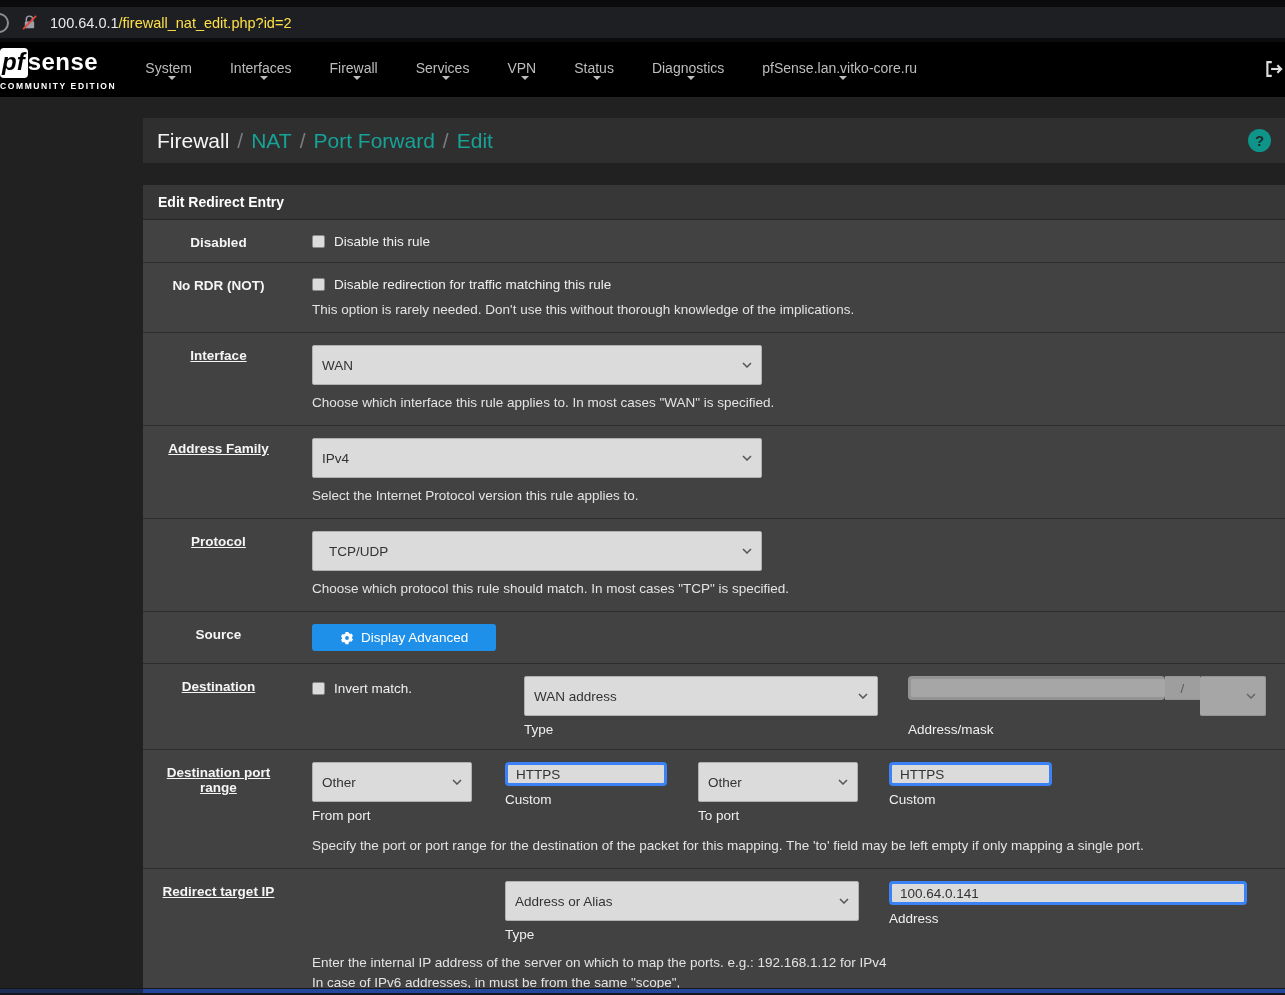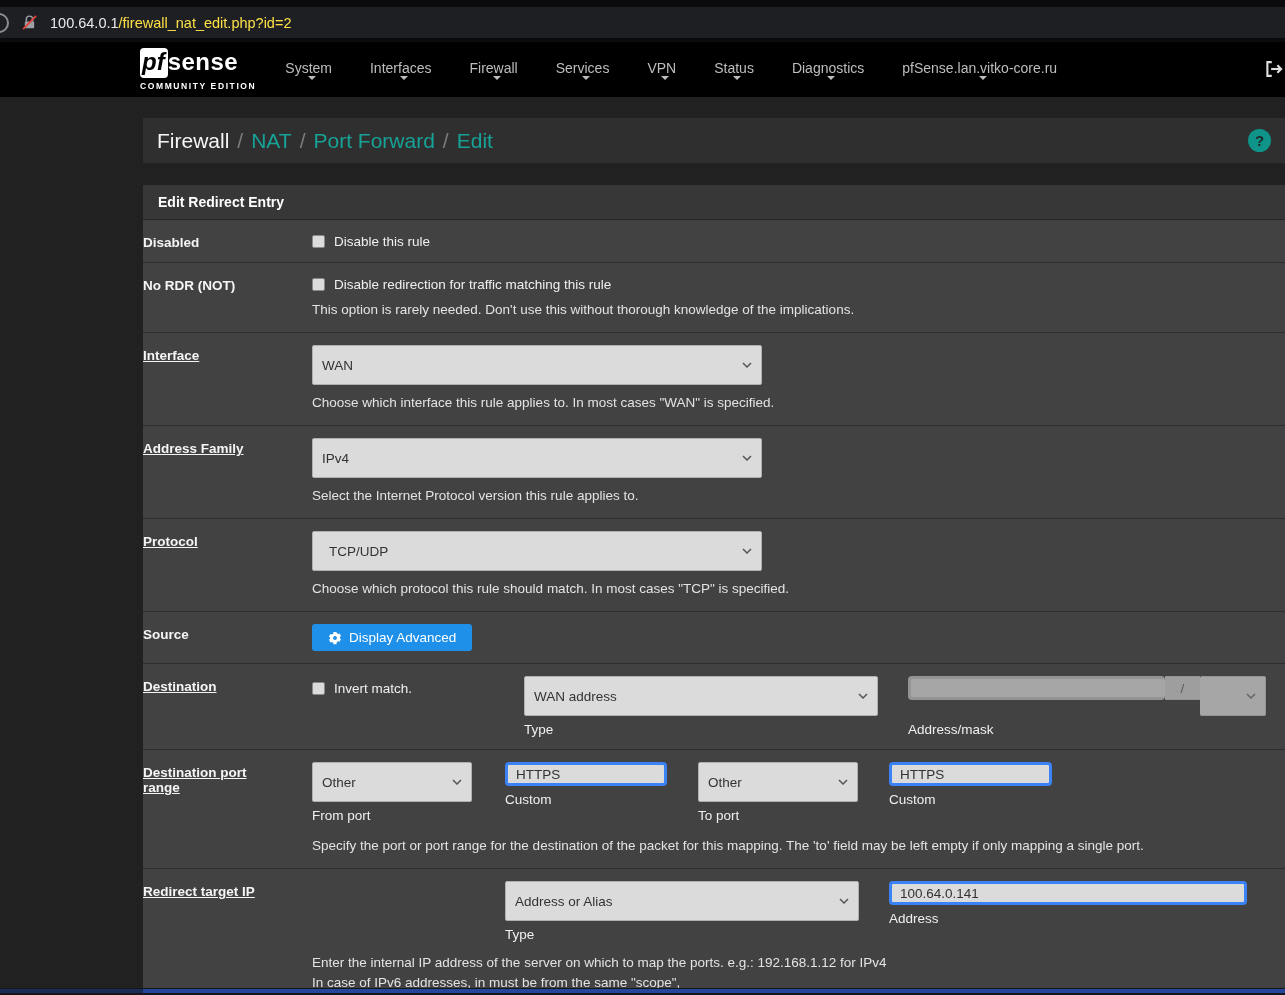--- a/index.html
+++ b/index.html
@@ -17,21 +17,21 @@
                    margin-left:-11px; flex:none; }
   .lock-wrap { margin-left:12px; flex:none; display:flex; align-items:center; }
   .url { margin-left:12px; font-size:14.5px; white-space:nowrap; }
   .url .host { color:#e8eaed; }
   .url .path { color:#fde047; }
   .chrome-gap { position:absolute; top:38px; left:0; width:100%; height:4px; background:#0b0b0d; }
 
   
   .navbar { position:absolute; top:42px; left:0; width:100%; height:55px; background:#000;
             display:flex; align-items:center; }
-  .logo { margin-left:140px; flex:none; }
+  .logo { flex:none; }
   .logo-row { display:flex; align-items:baseline; }
   .logo-pf { background:#fff; color:#000; font-weight:bold; font-style:italic;
              font-size:24px; line-height:1; padding:2px 3px 4px 2px; border-radius:4px; }
   .logo-sense { color:#fff; font-weight:bold; font-size:24px; letter-spacing:0.5px; }
   .logo-edition { color:#fff; font-size:8.5px; letter-spacing:1.6px; font-weight:bold; margin-top:3px; }
   .nav-menus { display:flex; align-items:center; margin-left:10px; }
   .nav-item { color:#bdbdbd; font-size:14px; padding:10px 19px; white-space:nowrap; cursor:pointer;
               display:flex; align-items:center;flex-direction:column; }
   .caret { display:inline-block; width:0; height:0; border-left:4px solid transparent;
            border-right:4px solid transparent; border-top:4px solid #bdbdbd; margin-left:6px; }
@@ -48,22 +48,22 @@
   .help-circle { margin-left:auto; width:23px; height:23px; border-radius:50%; background:#0e9488;
                  color:#1e2a2a; font-size:15px; font-weight:bold; display:flex; align-items:center;
                  justify-content:center; cursor:pointer; }
 
   .panel { margin-top:22px; background:#424242; }
   .panel-header { background:#373737; border-bottom:1px solid #262626; padding:9px 15px;
                   color:#fff; font-size:14px; font-weight:bold; }
 
   .row { display:flex; padding:12px 8px 12px 0; border-bottom:1px solid #2d2d2d; }
   .row:last-child { border-bottom:none; }
-  .row-label { width:139px; flex:none; text-align:left; color:#f5f5f5; font-size:13.5px;
-               font-weight:bold; padding-top:3px; }
+  .row-label { width:139px; flex:none; text-align:center; color:#f5f5f5; font-size:13.5px;
+               font-weight:bold; padding-top:3px;padding-left:12px; }
   .row-label.u { text-decoration:underline; }
   .row-fields { margin-left:30px; flex:1; min-width:0; }
 
   .chk-line { display:flex; align-items:center; padding-top:2px; }
   .checkbox { width:13px; height:13px; background:#dcdcdc; border:1px solid #8a8a8a;
               border-radius:2px; margin-right:9px; flex:none; cursor:pointer; }
   .chk-text { color:#f0f0f0; font-size:13.5px; }
 
   .help { color:#e3e3e3; font-size:13.5px; margin-top:8px; line-height:20px; }
 
@@ -73,21 +73,21 @@
   .sel.disabled { background:#a6a6a6; border-color:#949494; cursor:default; }
   .txt { height:24px; background:#dbdbdb; border:3px solid #3b82f6; border-radius:4px;
          color:#333; font-size:13.5px; padding:0 8px; width:100%; font-family:"Liberation Sans",sans-serif; }
   .txt:disabled, .txt.disabled { background:#a6a6a6; border-color:#949494; color:#555; }
   .caption { color:#f0f0f0; font-size:13.5px; margin-top:6px; }
 
   .fgroup { display:flex; flex-wrap:wrap; align-items:flex-start; }
   .fcol { display:flex; flex-direction:column; }
 
   .btn-adv { display:inline-flex; align-items:center; gap:7px; background:#1e90ea; border:none;
-             color:#fff; font-size:13.5px; padding:6px 16px; border-radius:3px; cursor:pointer;
+             color:#fff; font-size:13.5px; padding:6px 28px; border-radius:3px; cursor:pointer;
              font-family:"Liberation Sans",sans-serif; }
 
   .addon { width:35px; height:24px; background:#9e9e9e; border-top:1px solid #949494;
            border-bottom:1px solid #949494; color:#5a5a5a; font-size:13.5px;
            display:flex; align-items:center; justify-content:center; flex:none; }
 
   
   .bottom-edge { position:absolute; bottom:0; left:0; width:100%; height:7px; background:#16161d; }
   .bottom-blue { position:absolute; bottom:2px; left:0; width:100%; height:4px; background:#1c2d55; }
   .bottom-blue-bright { position:absolute; bottom:2px; left:143px; right:0; height:4px; background:#24479b; }

